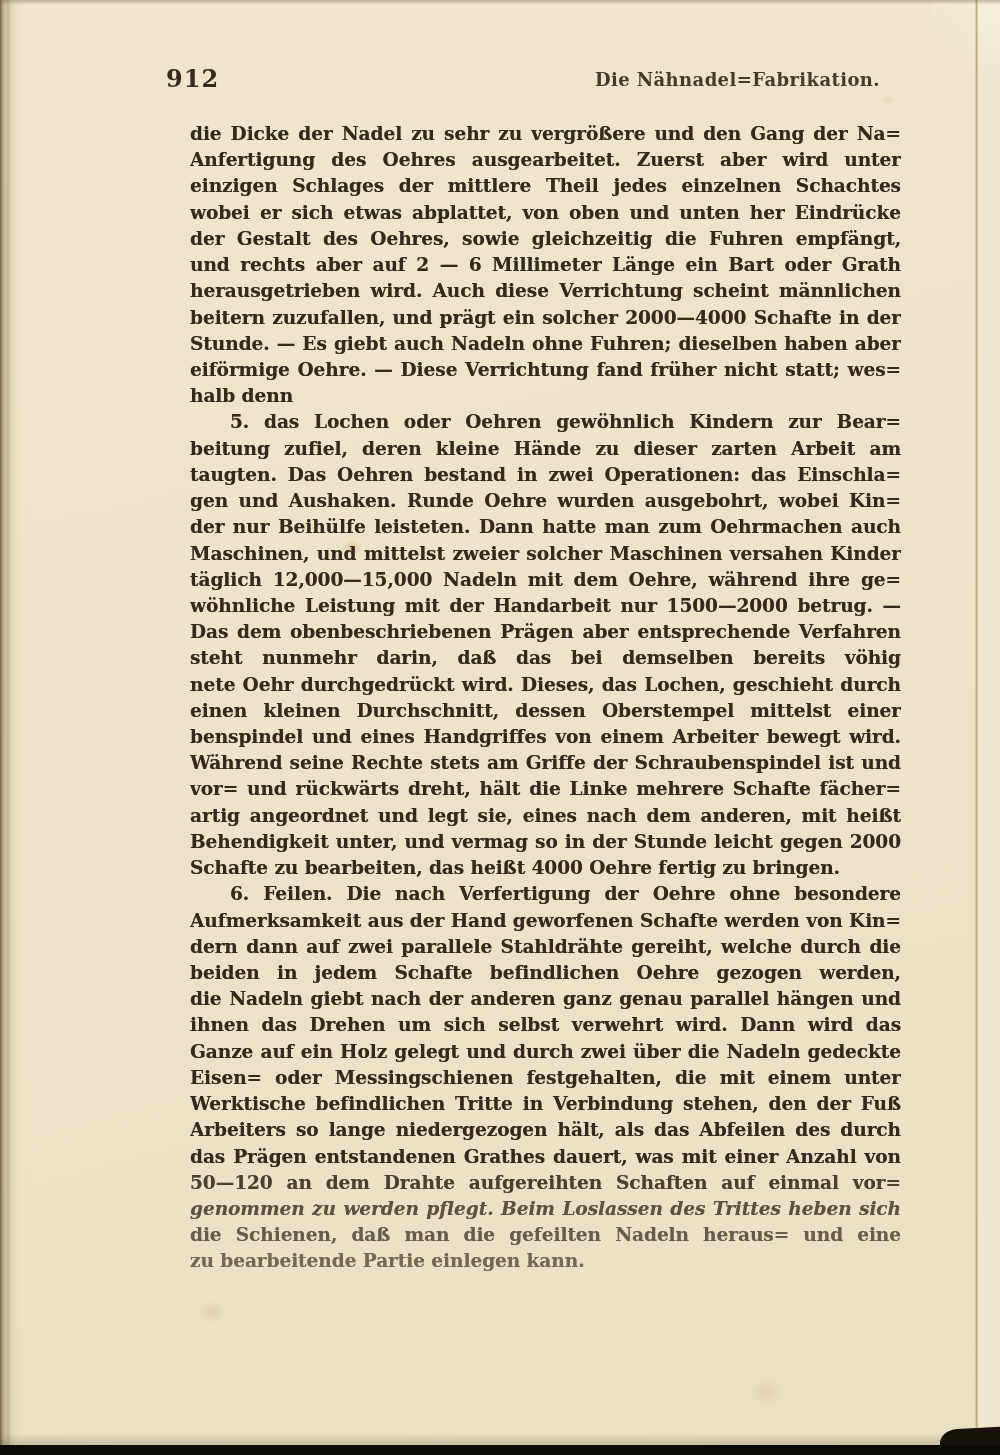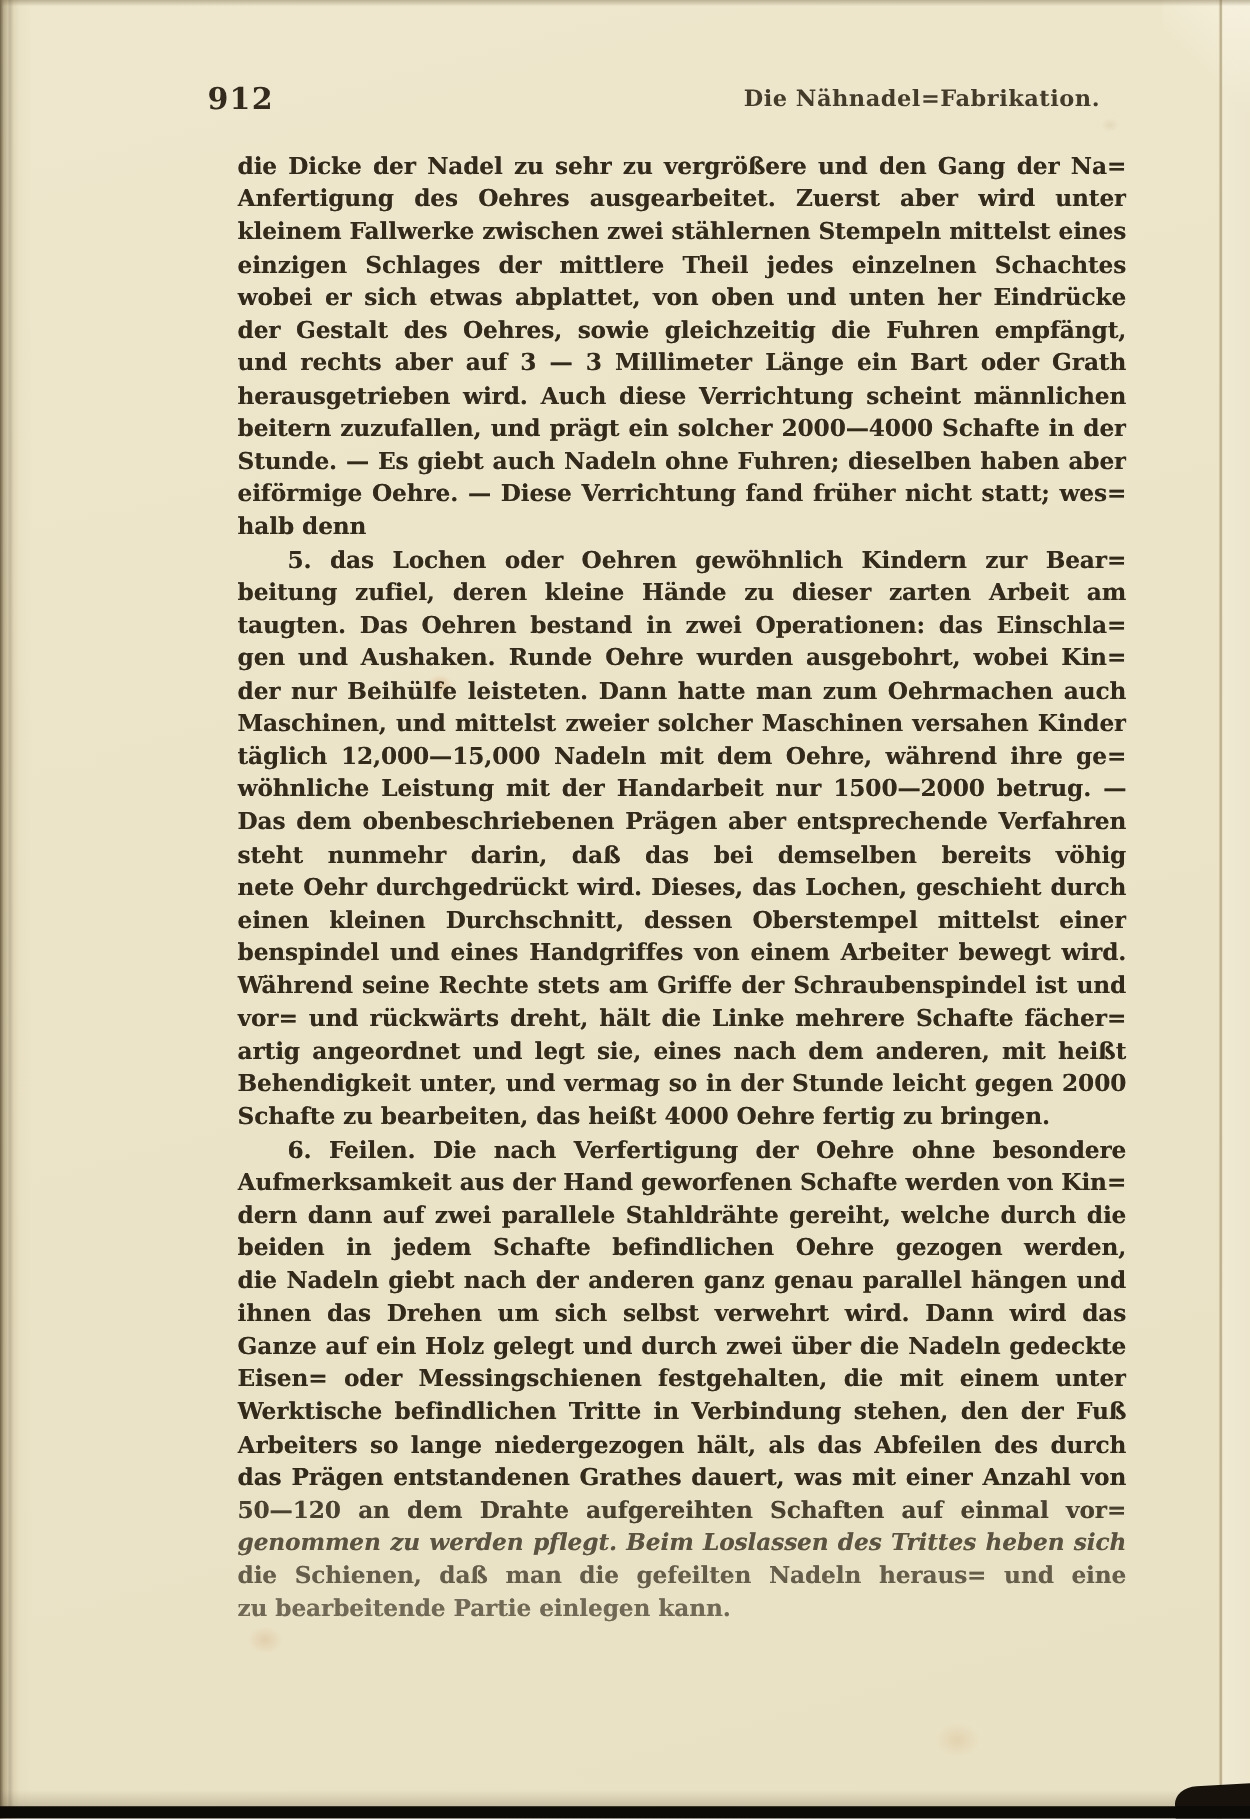--- a/index.html
+++ b/index.html
@@ -61,25 +61,24 @@
   <div class="fold-right"></div>
   <div class="edge-left"></div>
   <div class="edge-top"></div>
 
   <div class="folio">912</div>
   <div class="running-title">Die Nähnadel=Fabrikation.</div>
 
   <div class="text-block">
       <div class="line">die Dicke der Nadel zu sehr zu vergrößere und den Gang der Na=</div>
       <div class="line">Anfertigung des Oehres ausgearbeitet. Zuerst aber wird unter einem</div>
-      <div class="line">kleinem Fallwerke zwischen zwei stählernen Stempeln mittelst eines</div>
       <div class="line">einzigen Schlages der mittlere Theil jedes einzelnen Schachtes geprägt,</div>
       <div class="line">wobei er sich etwas abplattet, von oben und unten her Eindrücke von</div>
       <div class="line">der Gestalt des Oehres, sowie gleichzeitig die Fuhren empfängt, links</div>
-      <div class="line">und rechts aber auf 3 — 3 Millimeter Länge ein Bart oder Grath</div>
+      <div class="line">und rechts aber auf 2 — 6 Millimeter Länge ein Bart oder Grath</div>
       <div class="line">herausgetrieben wird. Auch diese Verrichtung scheint männlichen Ar=</div>
       <div class="line">beitern zuzufallen, und prägt ein solcher 2000—4000 Schafte in der</div>
       <div class="line">Stunde. — Es giebt auch Nadeln ohne Fuhren; dieselben haben aber</div>
       <div class="line">eiförmige Oehre. — Diese Verrichtung fand früher nicht statt; wes=</div>
       <div class="line last">halb denn</div>
       <div class="line indent">5. das Lochen oder Oehren gewöhnlich Kindern zur Bear=</div>
       <div class="line">beitung zufiel, deren kleine Hände zu dieser zarten Arbeit am besten</div>
       <div class="line">taugten. Das Oehren bestand in zwei Operationen: das Einschla=</div>
       <div class="line">gen und Aushaken. Runde Oehre wurden ausgebohrt, wobei Kin=</div>
       <div class="line">der nur Beihülfe leisteten. Dann hatte man zum Oehrmachen auch</div>

